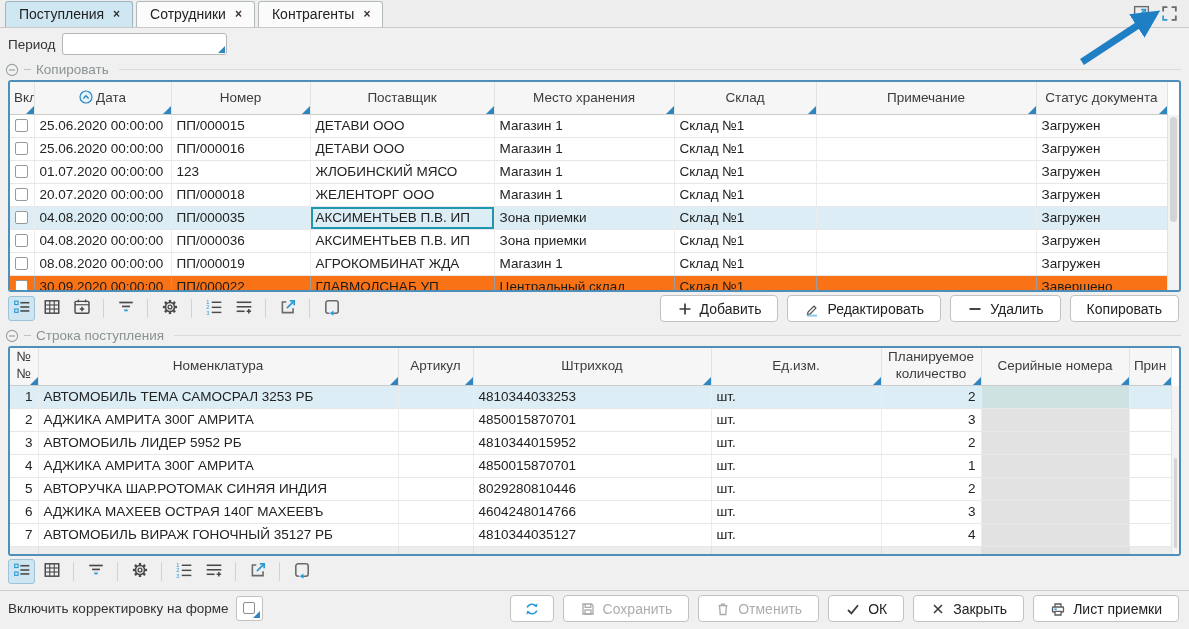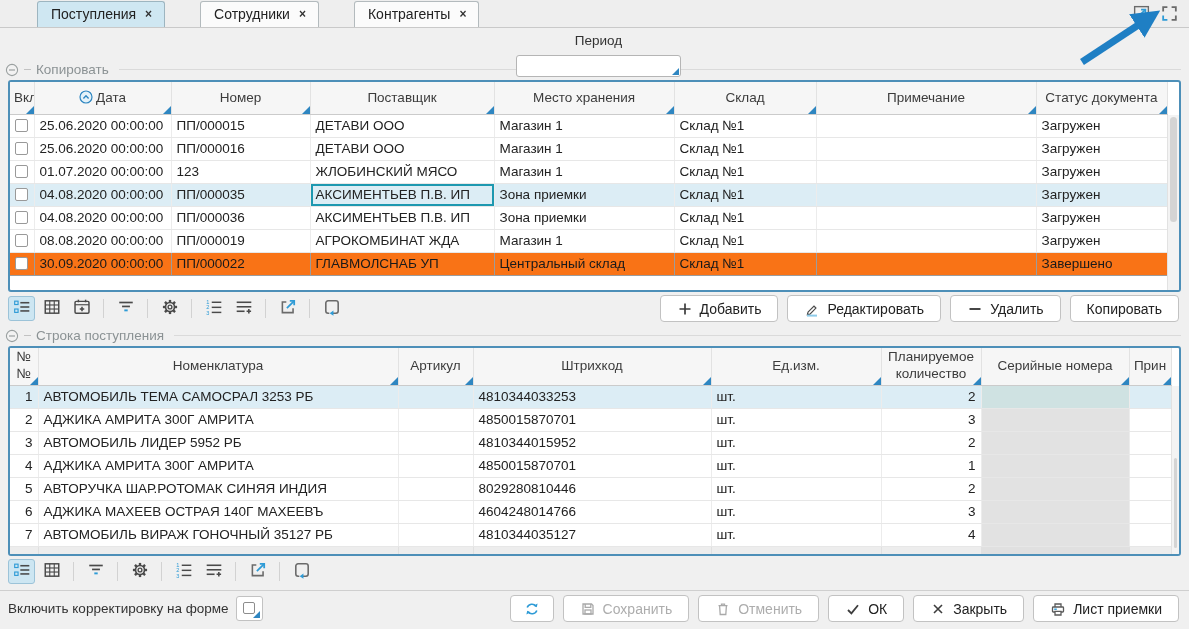--- a/index.html
+++ b/index.html
@@ -7,32 +7,32 @@
   body {
     font-family: "Liberation Sans", sans-serif;
     font-size: 13.5px; color:#333; background:#f0f0f0;
     position:relative; overflow:hidden;
   }
   
   .tabbar { height:28px; display:flex; align-items:flex-end; gap:3px;
     padding-left:5px; border-bottom:1px solid #c9c9c9; background:#eeeeee; }
   .tab { display:flex; align-items:center; gap:9px; padding:4px 12px 5px 13px;
     background:#fbfbfb; border:1px solid #b3babd; border-bottom:none;
-    border-radius:3px 3px 0 0; color:#222; cursor:default; font-size:14px;margin-left:32px; }
+    border-radius:3px 3px 0 0; color:#222; cursor:default; font-size:14px; }
   .tab.active { background:#cfe7f2; border-color:#9db5c0; }
   .tab .x { font-size:12px; font-weight:bold; color:#333; line-height:1; }
   .winbtns { margin-left:auto; margin-right:10px; align-self:flex-start;
     margin-top:4px; display:flex; gap:9px; }
   .winbtns .wicon { width:19px; height:19px; display:inline-block; }
   .winbtns svg { width:19px; height:19px; }
   
   .annot { position:absolute; top:0; left:1048px; width:141px; height:78px;
     pointer-events:none; z-index:20; }
   
-  .period-row { display:flex; align-items:center; gap:7px; padding:5px 0 4px 8px; height:31px;flex-direction:column; }
+  .period-row { display:flex; align-items:center; gap:7px; padding:5px 0 4px 8px; height:31px; }
   .inputwrap { position:relative; display:inline-block; }
   .inputwrap input { width:165px; height:22px; border:1px solid #b5b5b5;
     border-radius:3px; padding:0 6px; font:inherit; background:#fff; }
   .rs-corner { position:absolute; right:2px; bottom:2px; width:0; height:0;
     border-left:7px solid transparent; border-bottom:7px solid #2e86c1; }
   
   .legend { display:flex; align-items:center; gap:5px; height:21px;
     padding:0 8px 0 5px; color:#8b9294; font-size:13.5px; }
   .legend svg { width:14px; height:14px; flex:none; }
   .legend .dashline { width:7px; height:1px; background:#c2c2c2; }
@@ -214,20 +214,32 @@
                 <div class="cb"></div>
               </td>
               <td>01.07.2020 00:00:00</td>
               <td>123</td>
               <td>ЖЛОБИНСКИЙ МЯСО</td>
               <td>Магазин 1</td>
               <td>Склад №1</td>
               <td></td>
               <td>Загружен</td>
             </tr>
+            <tr>
+              <td>
+                <div class="cb"></div>
+              </td>
+              <td>20.07.2020 00:00:00</td>
+              <td>ПП/000018</td>
+              <td>ЖЕЛЕНТОРГ ООО</td>
+              <td>Магазин 1</td>
+              <td>Склад №1</td>
+              <td></td>
+              <td>Загружен</td>
+            </tr>
             <tr class="sel">
               <td>
                 <div class="cb"></div>
               </td>
               <td>04.08.2020 00:00:00</td>
               <td>ПП/000035</td>
               <td class="selcell">АКСИМЕНТЬЕВ П.В. ИП</td>
               <td>Зона приемки</td>
               <td>Склад №1</td>
               <td></td>

